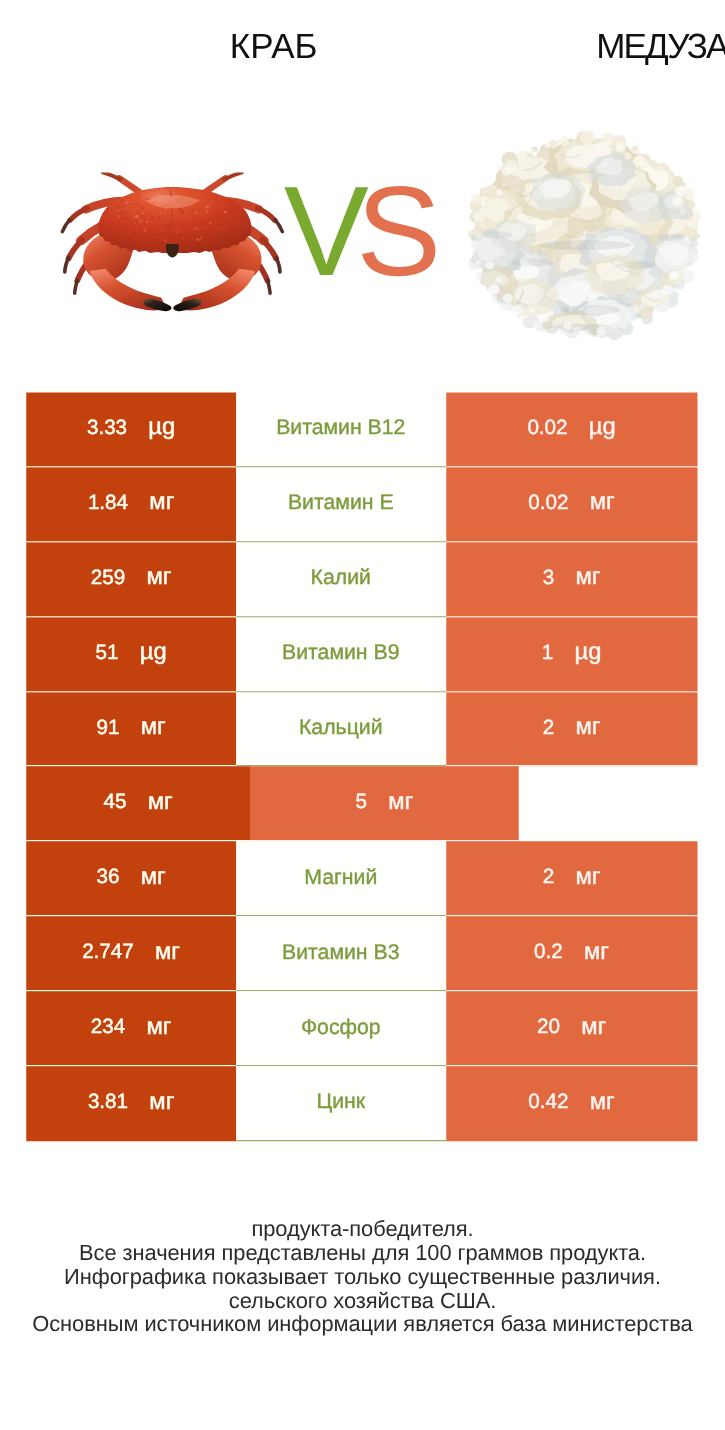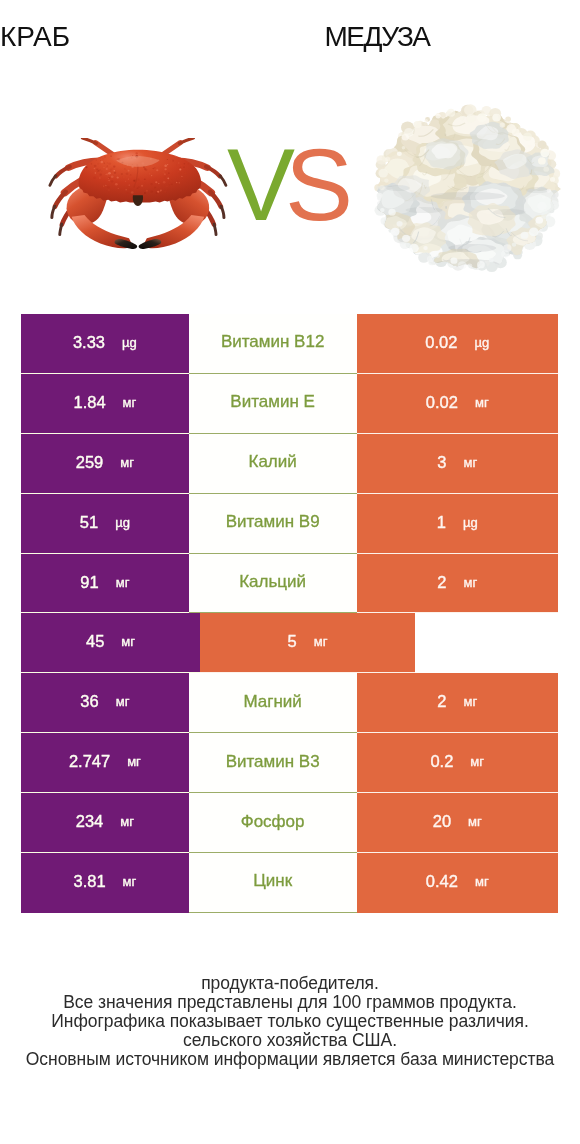--- a/index.html
+++ b/index.html
@@ -2,48 +2,48 @@
 <html lang="ru"><head>
 <meta charset="utf-8">
 <title>Infographic</title>
 <style>
   html,body{margin:0;padding:0;background:#ffffff;}
   body{width:580px;height:1144px;font-family:"Liberation Sans",sans-serif;overflow:hidden;}
   .page{position:relative;width:580px;height:1144px;background:#fff;}
 
   
   .hdr{position:absolute;top:20px;height:34px;line-height:34px;font-size:28px;
-       color:#111;font-weight:400;text-align:left;white-space:nowrap;
+       color:#111;font-weight:400;text-align:right;white-space:nowrap;
        text-transform:uppercase;}
   #hdr-left{left:0;width:254px;}
   #hdr-right{left:326px;width:256px;letter-spacing:-1.5px;text-indent:-1.5px;}
 
   
   .art{position:absolute;display:block;}
   .crab-art{left:39.10px;top:138.00px;width:197.80px;height:116.37px;}
   .jelly-art{left:363.22px;top:92.06px;width:207.49px;height:190.08px;}
 
   .vs{position:absolute;left:227px;top:149px;width:140px;height:72px;
       font-size:102px;line-height:72px;font-weight:400;letter-spacing:-10px;white-space:nowrap;}
   .vs .v{color:#7aa92f;}
   .vs .s{color:#e2724f;}
 
   
   .tbl{position:absolute;left:21px;top:314px;width:537px;}
   .row{position:relative;height:59.9px;display:flex;}
   .cell{height:100%;display:flex;align-items:center;justify-content:center;box-sizing:border-box;padding-bottom:2px;}
-  .c-l{width:179px;background:#701a75;color:#fdfff2;}
+  .c-l{width:179px;background:#c2410c;color:#fdfff2;}
   .c-m{width:179px;background:#fffffd;}
   .c-r{width:215px;background:#e1683f;color:#fef5f0;}
   .row:not(:last-child) .c-l{border-bottom:1.6px solid #fbffe4;}
   .row:not(:last-child) .c-r{border-bottom:1.6px solid #fdf2ea;}
   .row .c-m{border-bottom:1.1px solid #9cad68;}
   .row.orange .c-m{border-bottom-color:#c08570;}
   .val{font-size:16.5px;font-weight:400;-webkit-text-stroke:0.4px currentColor;}
-  .unit{font-size:13px;font-weight:400;margin-left:17px;-webkit-text-stroke:0.38px currentColor;}
+  .unit{font-size:19px;font-weight:400;margin-left:17px;-webkit-text-stroke:0.38px currentColor;}
   .nut{font-size:17px;font-weight:400;-webkit-text-stroke:0.32px currentColor;}
   .nut.green{color:#7d9c3e;}
   .nut.orange{color:#d96a47;}
 
   
   .footer{position:absolute;left:0;top:974px;width:580px;text-align:center;
           font-size:17.5px;line-height:19.1px;color:#2b2b2b;font-weight:400;letter-spacing:-0.05px;}
   .footer div{white-space:nowrap;}
 </style>
 </head>

